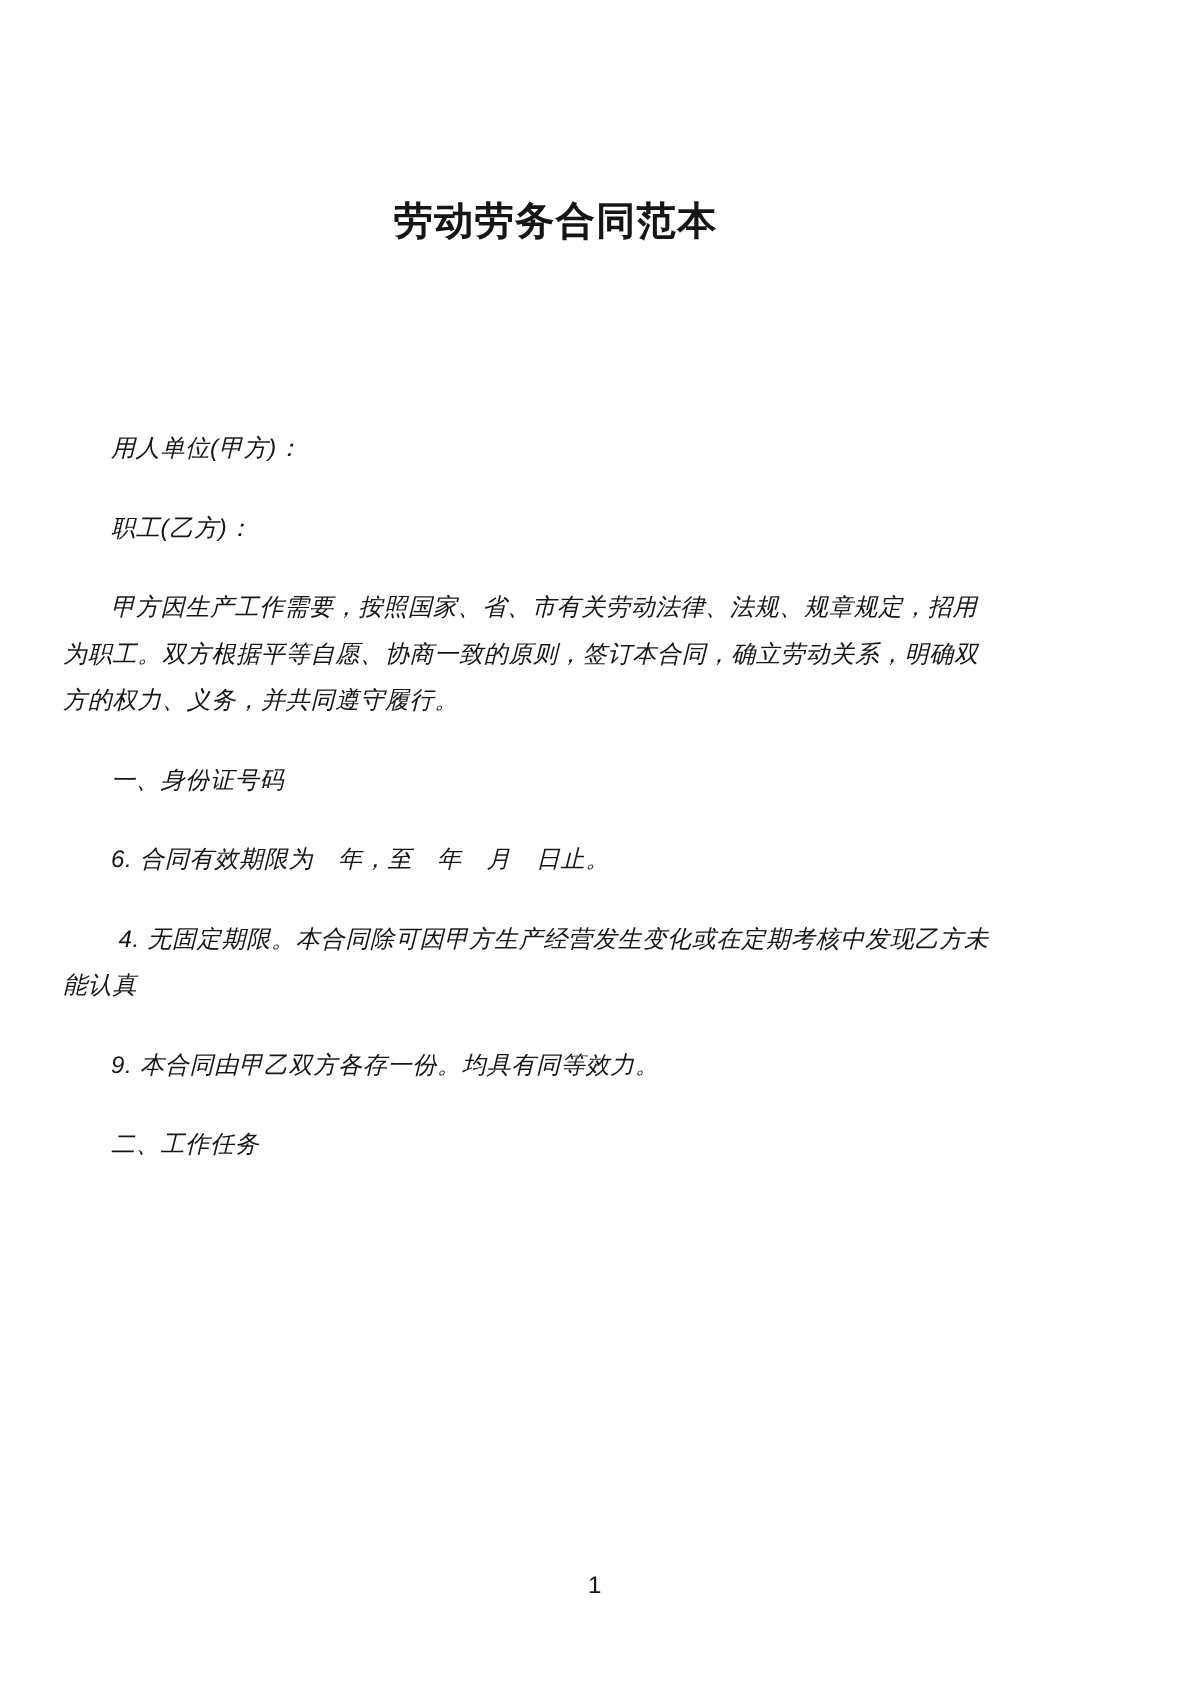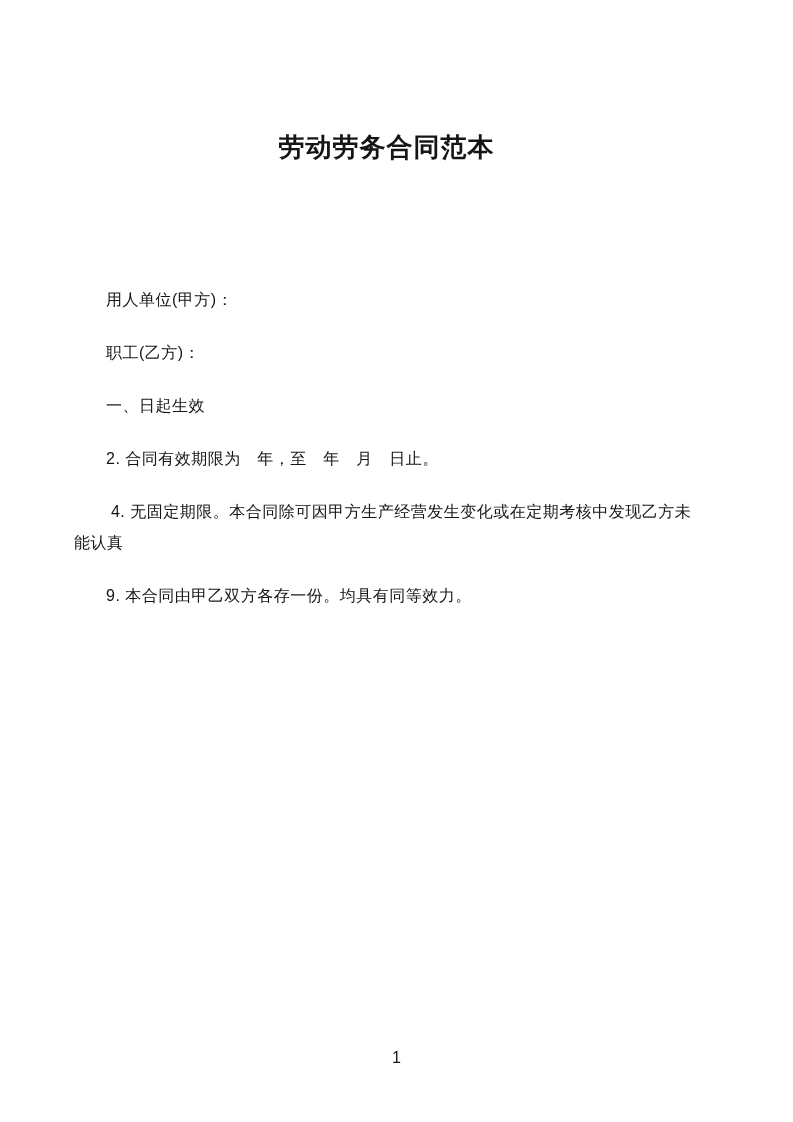--- a/index.html
+++ b/index.html
@@ -12,39 +12,40 @@
     height: 1122px;
     position: relative;
     overflow: hidden;
     font-family: "Liberation Sans", sans-serif;
     color: #151515;
     -webkit-font-smoothing: antialiased;
   }
   .page {
     box-sizing: border-box;
     width: 793px;
-    padding: 130px 94px 0 74px;
+    padding: 130px 94px 0 42px;
   }
   .title {
     font-size: 26px;
     font-weight: bold;
     line-height: 34px;
     text-align: center;
     margin: 0 0 120px 0;
     letter-spacing: 1px;
     white-space: pre-wrap;
   }
   p.doc {
     font-size: 16px;
     line-height: 31px;
     margin: 0 0 22px 0;
     text-align: justify;
     text-indent: 2em;
     white-space: pre-wrap;
     letter-spacing: 0.5px;
+    font-style: italic;
   }
   .footer {
     position: absolute;
     left: 0;
     right: 0;
     top: 1048px;
     text-align: center;
     font-size: 16px;
     line-height: 20px;
     color: #151515;
@@ -54,28 +55,32 @@
 <body>
 
 <div class="page">
   <h1 class="title">劳动劳务合同范本</h1>
 
   <p class="doc">用人单位(甲方)：</p>
 
   <p class="doc">职工(乙方)：</p>
 
 
+  <p class="doc">甲方因生产工作需要，按照国家、省、市有关劳动法律、法规、规章规定，招用
+为职工。双方根据平等自愿、协商一致的原则，签订本合同，确立劳动关系，明确双
+方的权力、义务，并共同遵守履行。</p>
 
-  <p class="doc">一、日起生效</p>
+  <p class="doc">一、身份证号码</p>
 
 
-  <p class="doc">2. 合同有效期限为　年，至　年　月　日止。</p>
+  <p class="doc">6. 合同有效期限为　年，至　年　月　日止。</p>
 
   <p class="doc"> 4. 无固定期限。本合同除可因甲方生产经营发生变化或在定期考核中发现乙方未
 能认真</p>
 
 
   <p class="doc">9. 本合同由甲乙双方各存一份。均具有同等效力。</p>
 
+  <p class="doc">二、工作任务</p>
 
 </div>
 
 <div class="footer">1</div>
 
 </body></html>

